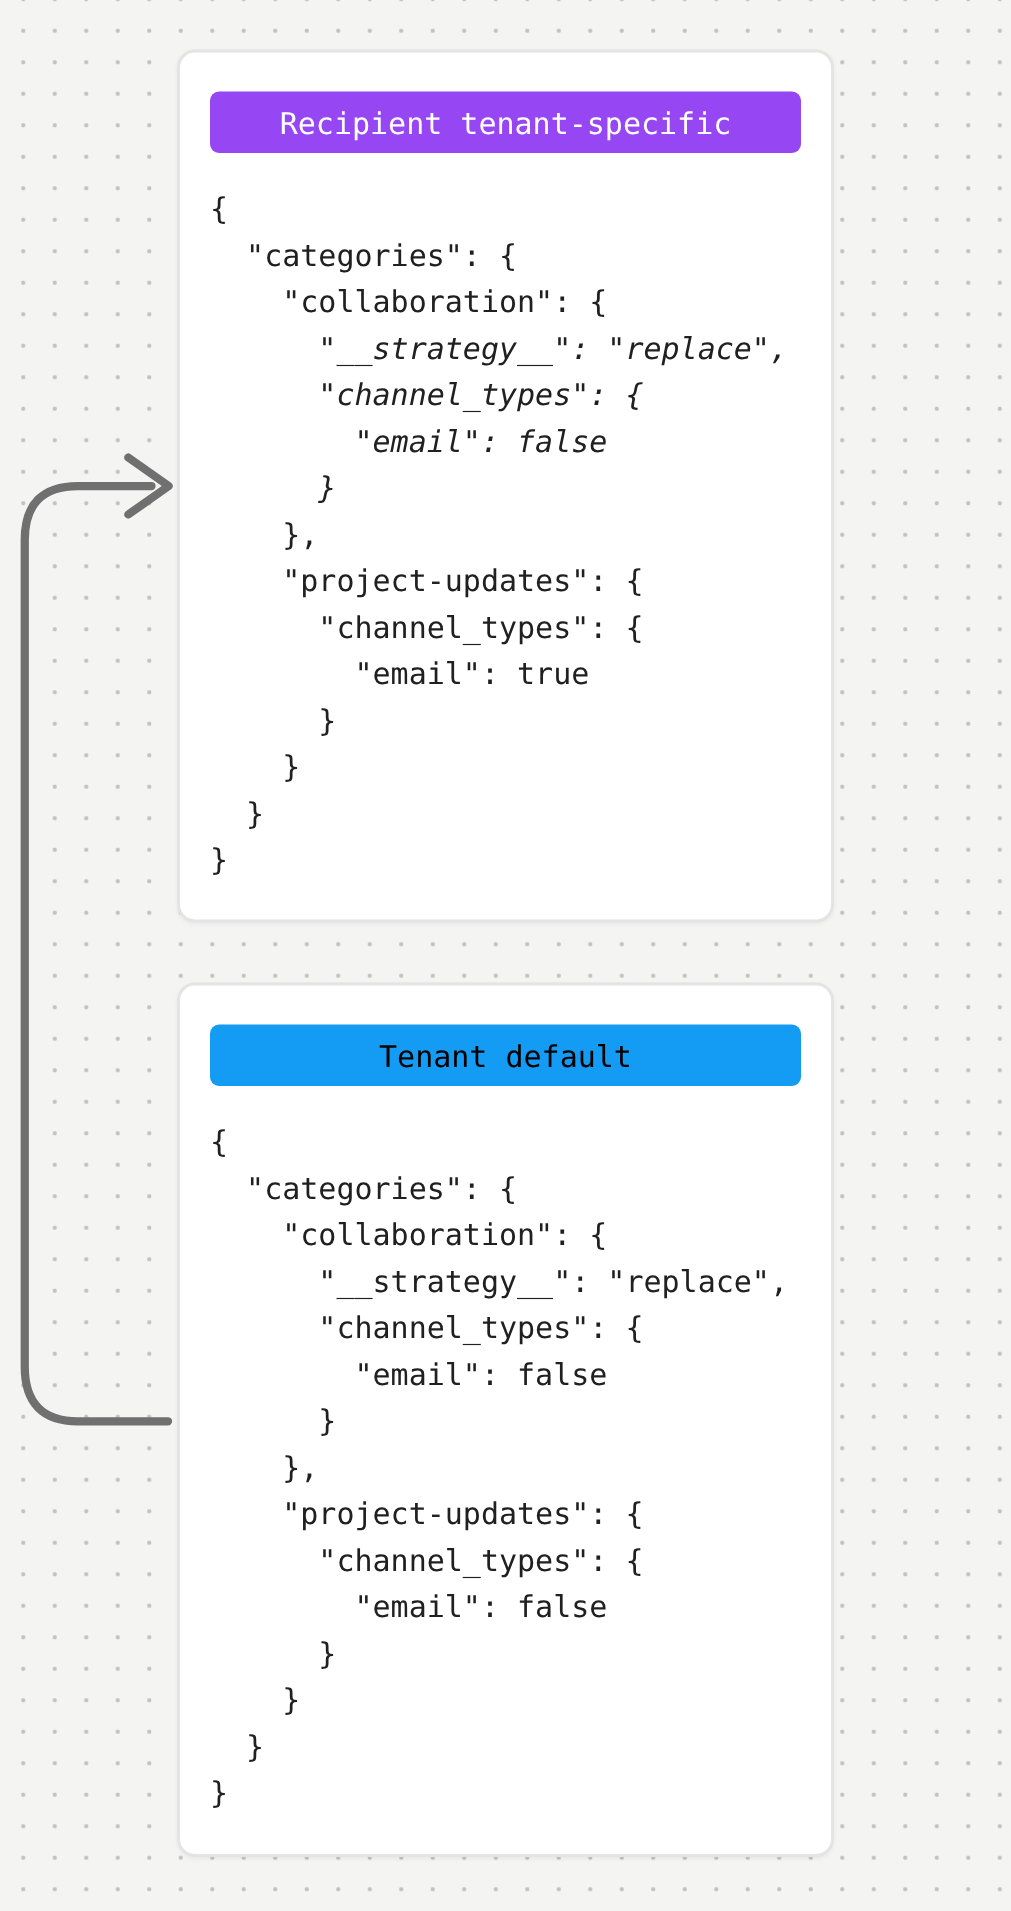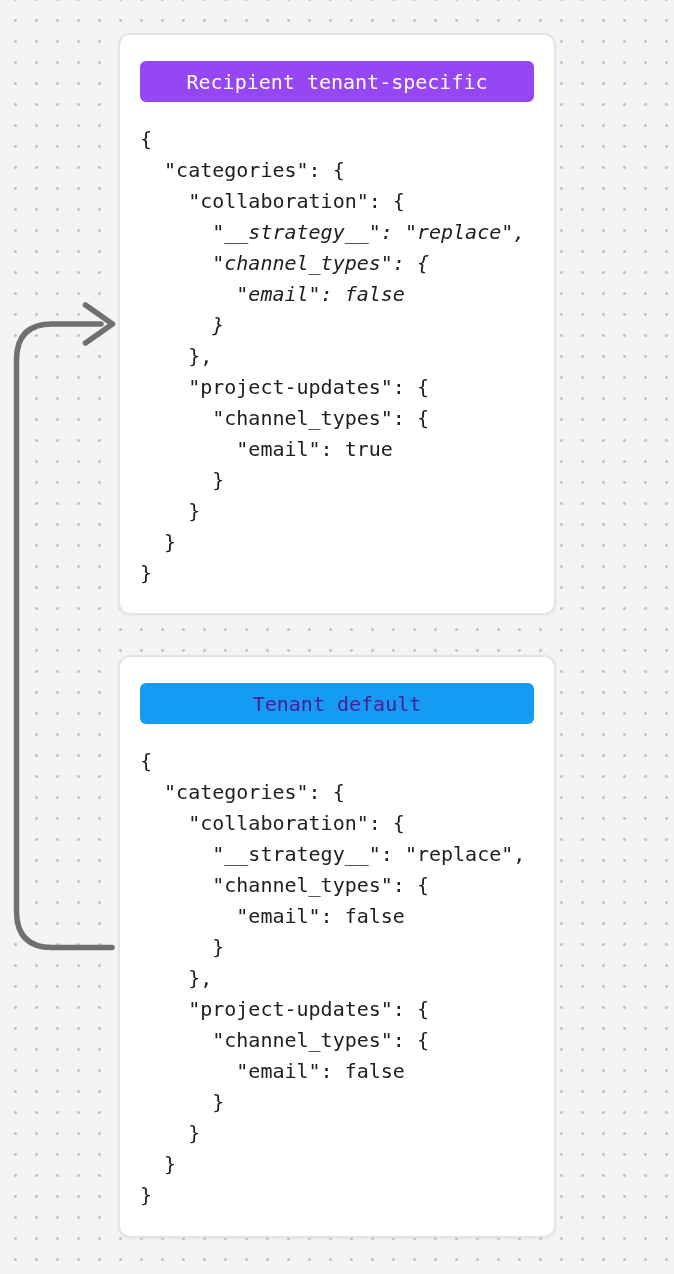--- a/index.html
+++ b/index.html
@@ -71,19 +71,19 @@
   </svg>
 
   <div class="card card-top">
     <div class="badge" style="background-color: rgb(150, 70, 243); color: rgb(255, 255, 255);">
       <span>Recipient tenant-specific</span>
     </div>
     <div class="code"><div class="code-line">{</div><div class="code-line">  "categories": {</div><div class="code-line">    "collaboration": {</div><div class="code-line em">      "__strategy__": "replace",</div><div class="code-line em">      "channel_types": {</div><div class="code-line em">        "email": false</div><div class="code-line em">      }</div><div class="code-line">    },</div><div class="code-line">    "project-updates": {</div><div class="code-line">      "channel_types": {</div><div class="code-line">        "email": true</div><div class="code-line">      }</div><div class="code-line">    }</div><div class="code-line">  }</div><div class="code-line">}</div></div>
   </div>
 
   <div class="card card-bottom">
-    <div class="badge" style="background-color: rgb(20, 155, 243); color: #4c1d95;">
+    <div class="badge" style="background-color: rgb(20, 155, 243); color: #000000;">
       <span>Tenant default</span>
     </div>
     <div class="code"><div class="code-line">{</div><div class="code-line">  "categories": {</div><div class="code-line">    "collaboration": {</div><div class="code-line">      "__strategy__": "replace",</div><div class="code-line">      "channel_types": {</div><div class="code-line">        "email": false</div><div class="code-line">      }</div><div class="code-line">    },</div><div class="code-line">    "project-updates": {</div><div class="code-line">      "channel_types": {</div><div class="code-line">        "email": false</div><div class="code-line">      }</div><div class="code-line">    }</div><div class="code-line">  }</div><div class="code-line">}</div></div>
   </div>
 
 </div>
 
 </body></html>

